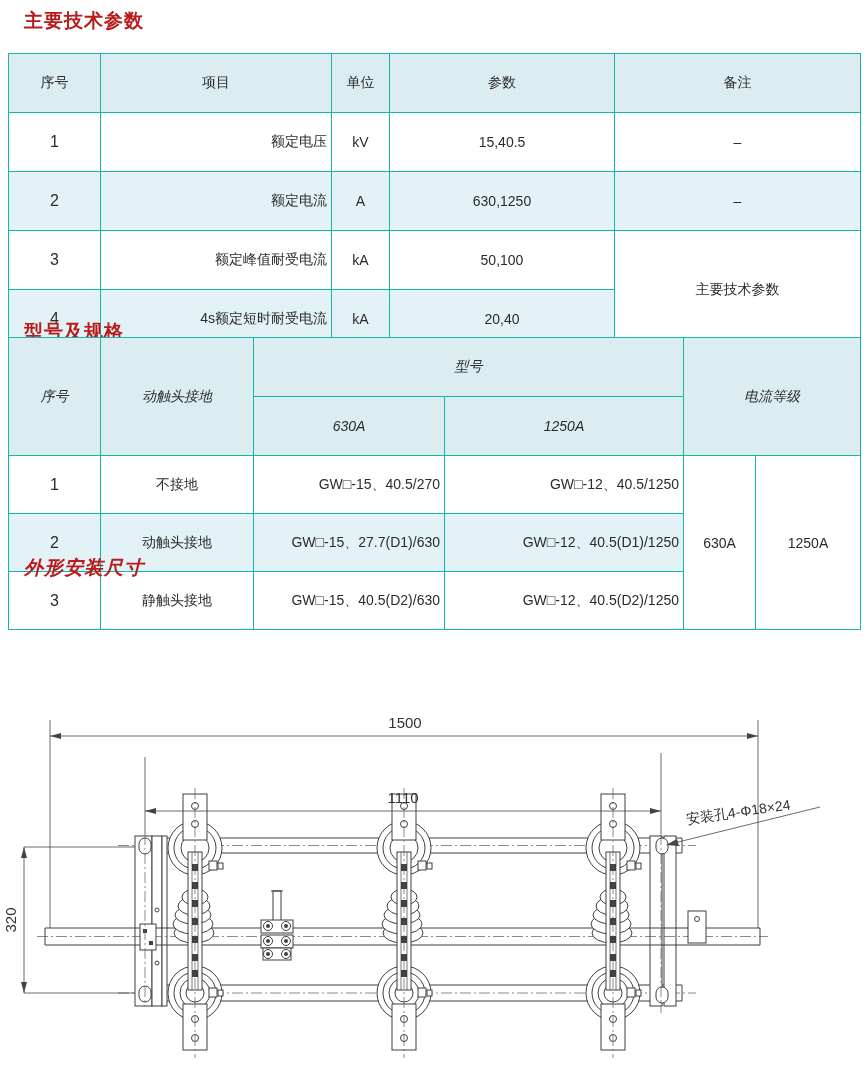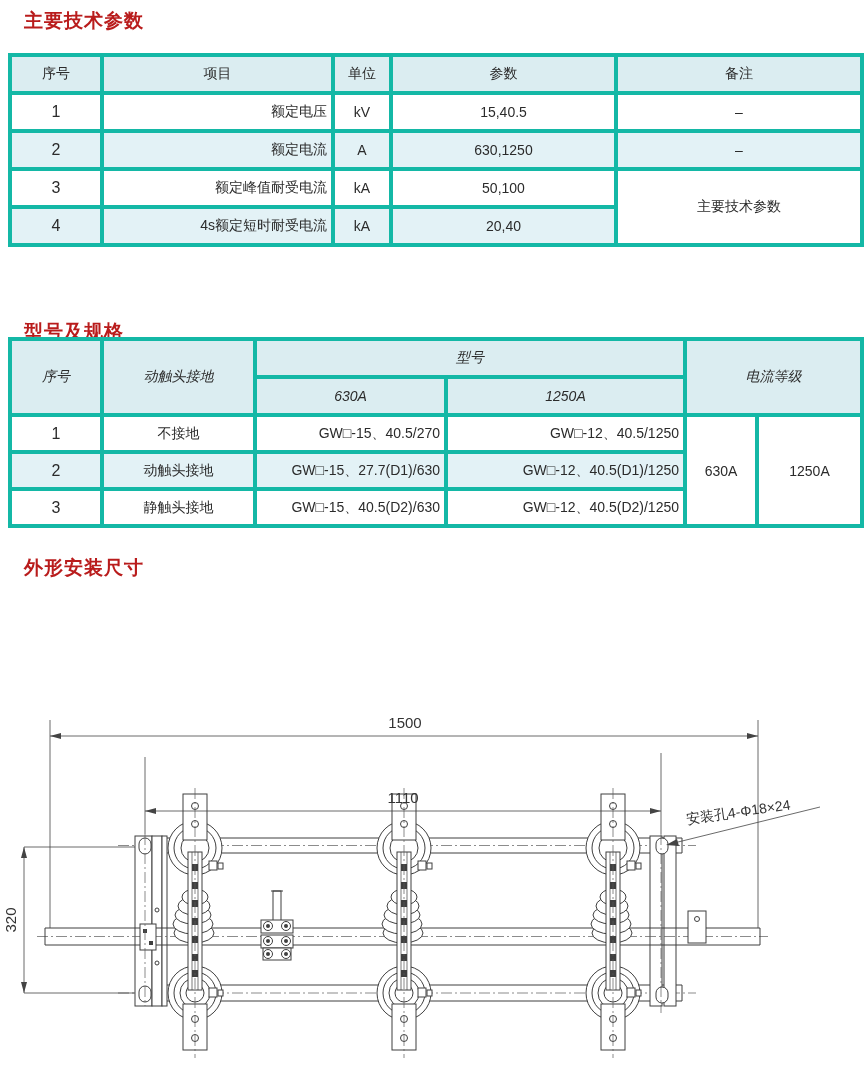--- a/index.html
+++ b/index.html
@@ -2,25 +2,25 @@
 <html><head>
 <meta charset="utf-8">
 <style>
   html,body{margin:0;padding:0;background:#fff;}
   .page{position:relative;width:867px;height:1070px;background:#fff;overflow:hidden;
         font-family:"Liberation Sans",sans-serif;color:#2b2b2b;}
   .section-title{position:absolute;left:24px;margin:0;font-size:19px;font-weight:bold;
         color:#b91c1c;letter-spacing:1px;}
   #title-params{top:8px;}
   #title-models{top:300px;margin-top:19px;}
-  #title-outline{top:555px;}
+  #title-outline{top:555px;font-style:italic;}
   table{position:absolute;left:8px;border-collapse:collapse;table-layout:fixed;
         font-size:14px;color:#2b2b2b;background:#fff;}
-  th,td{border:4px solid #14b8a6;text-align:center;vertical-align:middle;
-        font-weight:normal;padding:0 4px;overflow:hidden;white-space:nowrap;margin-top:37px;}
+  th,td{border:1px solid #14b8a6;text-align:center;vertical-align:middle;
+        font-weight:normal;padding:12px 4px;overflow:hidden;white-space:nowrap;margin-top:37px;}
   th{background:#dbedf1;}
   #params-table{top:53px;width:852px;}
   #params-table th{height:34px;}
   #params-table td{height:34px;}
   #models-table{top:337px;width:852px;}
   #models-table th{height:34px;font-style:italic;}
   #models-table td{height:33px;}
   tr.alt td{background:#e3f2f6;}
   td.cell-white{background:#fff !important;}
   .ta-left{text-align:right;}

